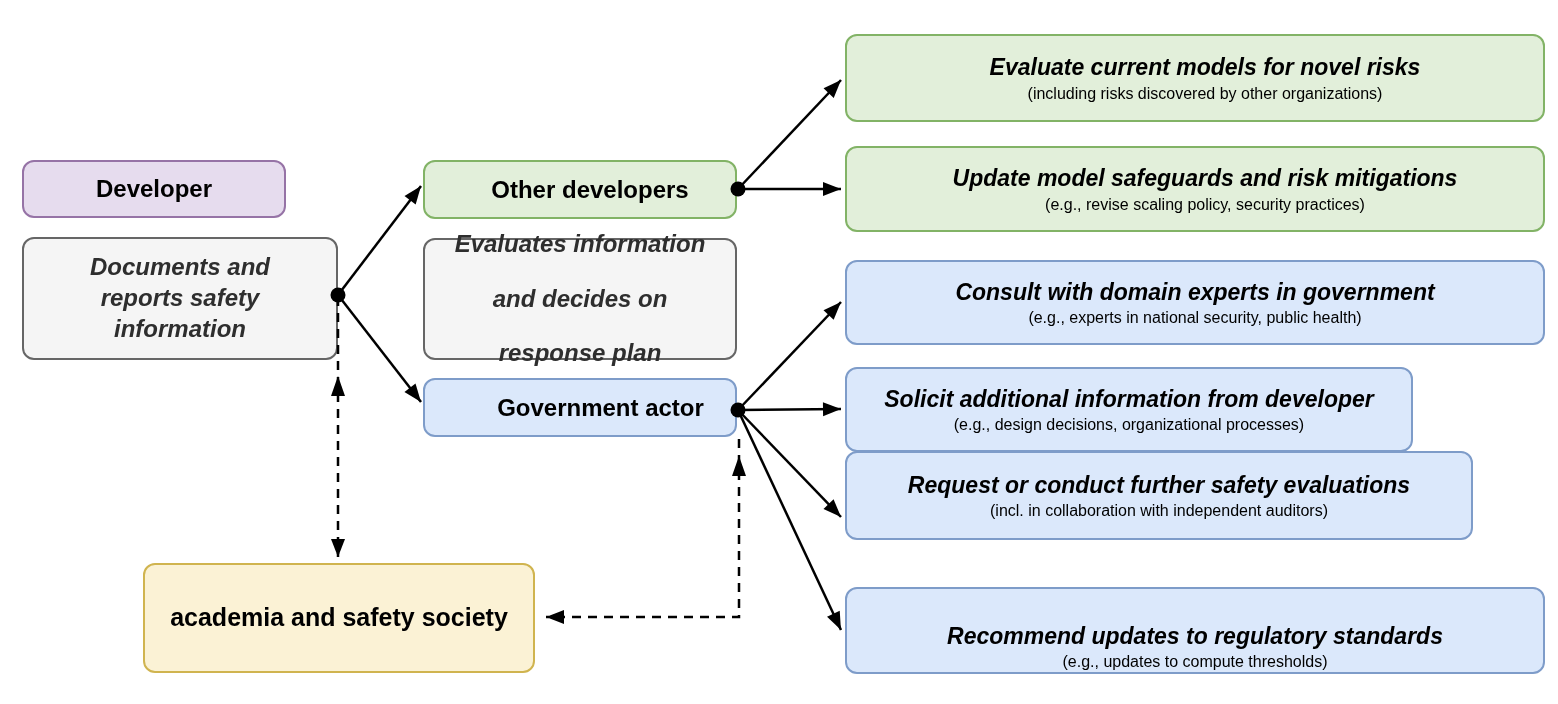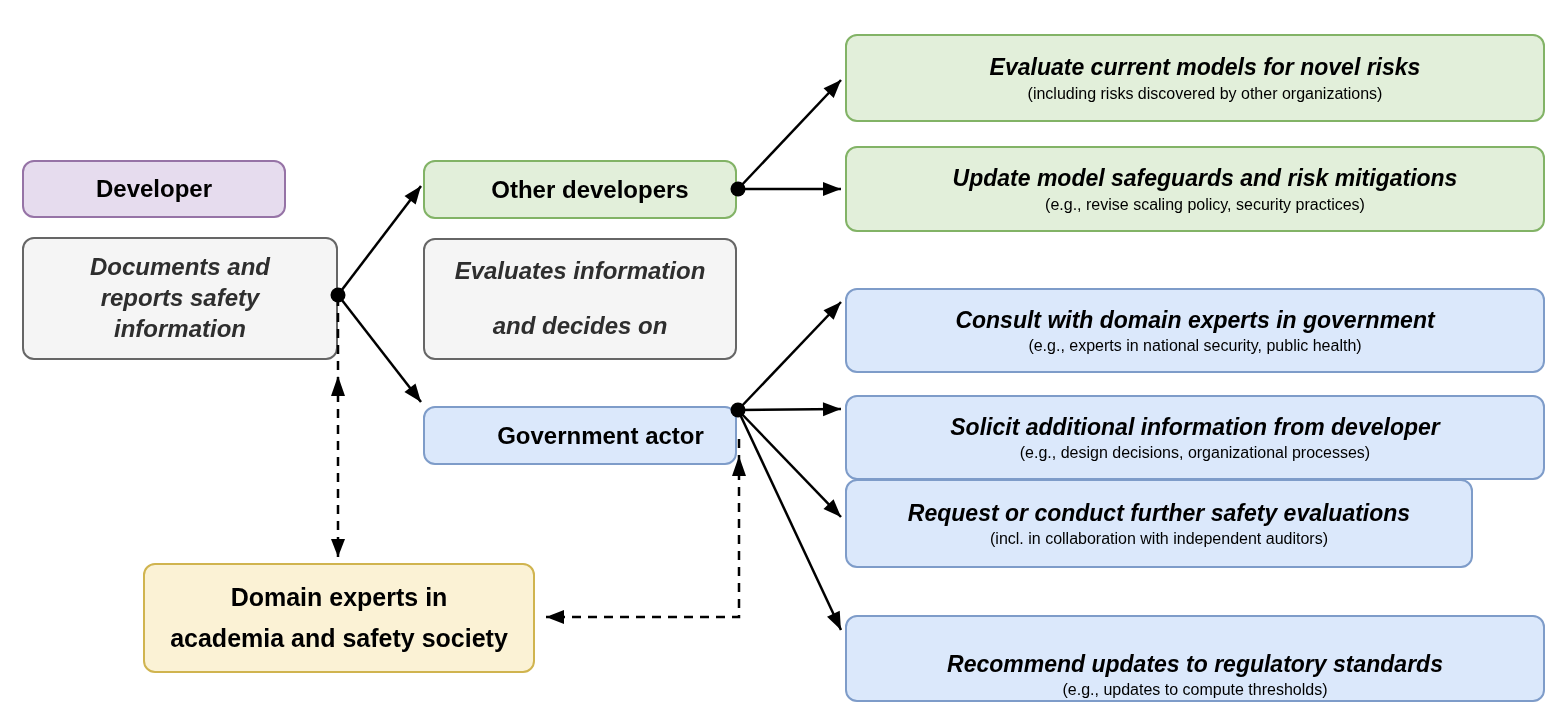--- a/index.html
+++ b/index.html
@@ -17,21 +17,21 @@
     display:flex;
     flex-direction:column;
     align-items:center;
     justify-content:center;
     text-align:center;
     z-index:1;
     color:#000;
   }
   .box.purple { background:var(--purple-fill); border:2px solid var(--purple-stroke); }
   .box.green  { background:var(--green-fill);  border:2px solid var(--green-stroke);padding-left:20px; }
-  .box.blue   { background:var(--blue-fill);   border:2px solid var(--blue-stroke);margin-top:28px; }
+  .box.blue   { background:var(--blue-fill);   border:2px solid var(--blue-stroke); }
   .box.yellow { background:var(--yellow-fill); border:2.5px solid var(--yellow-stroke); }
   .box.gray   { background:var(--gray-fill);   border:2.5px solid var(--gray-stroke); color:#2e2e2e; }
 
   .hdr  { font-size:24px; font-weight:bold; }
   .ital { font-size:24px; font-weight:bold; font-style:italic; line-height:1.28; }
   .action .title { font-size:23px; font-weight:bold; font-style:italic; line-height:1.32; }
   .action .subtitle { font-size:16px; font-weight:normal; line-height:1.32; }
   .yellow .line { font-size:25px; font-weight:bold; line-height:1.65; }
 
   svg.connectors {
@@ -87,20 +87,21 @@
     <span>information</span>
   </div>
 
   <div class="box green hdr" style="left:423px; top:160px; width:314px; height:59px;">
     <span>Other developers</span>
   </div>
 
   <div class="box gray ital" style="left:423px; top:238px; width:314px; height:122px;gap:24px;">
     <span>Evaluates information</span>
     <span>and decides on</span>
+    <span>response plan</span>
   </div>
 
   <div class="box blue hdr" style="left:423px; top:378px; width:314px; height:59px;padding-left:41px;">
     <span>Government actor</span>
   </div>
 
   <div class="box green action" style="left:845px; top:34px; width:700px; height:88px;">
     <span class="title">Evaluate current models for novel risks</span>
     <span class="subtitle">(including risks discovered by other organizations)</span>
   </div>
@@ -108,33 +109,32 @@
   <div class="box green action" style="left:845px; top:146px; width:700px; height:86px;text-align:right;">
     <span class="title">Update model safeguards and risk mitigations</span>
     <span class="subtitle">(e.g., revise scaling policy, security practices)</span>
   </div>
 
   <div class="box blue action" style="left:845px; top:260px; width:700px; height:85px;">
     <span class="title">Consult with domain experts in government</span>
     <span class="subtitle">(e.g., experts in national security, public health)</span>
   </div>
 
-  <div class="box blue action" style="left:845px; top:367px; width:700px; height:85px;">
+  <div class="box blue action" style="left:845px; top:367px; width:568px; height:85px;">
     <span class="title">Solicit additional information from developer</span>
     <span class="subtitle">(e.g., design decisions, organizational processes)</span>
   </div>
 
   <div class="box blue action" style="left:845px; top:451px; width:628px; height:89px;">
     <span class="title">Request or conduct further safety evaluations</span>
     <span class="subtitle">(incl. in collaboration with independent auditors)</span>
   </div>
 
   <div class="box blue action" style="left:845px; top:587px; width:700px; height:87px;justify-content:flex-end;">
     <span class="title">Recommend updates to regulatory standards</span>
     <span class="subtitle">(e.g., updates to compute thresholds)</span>
   </div>
 
   <div class="box yellow" style="left:143px; top:563px; width:392px; height:110px;">
-    <span class="line">Domain experts in</span>
     <span class="line">academia and safety society</span>
   </div>
 
 </div>
 
 </body></html>

